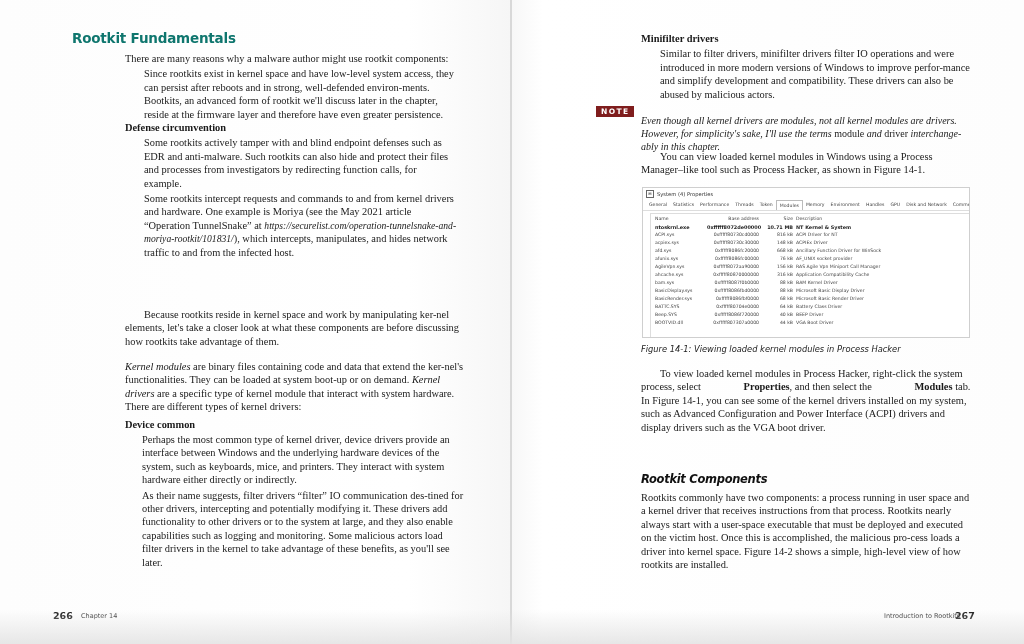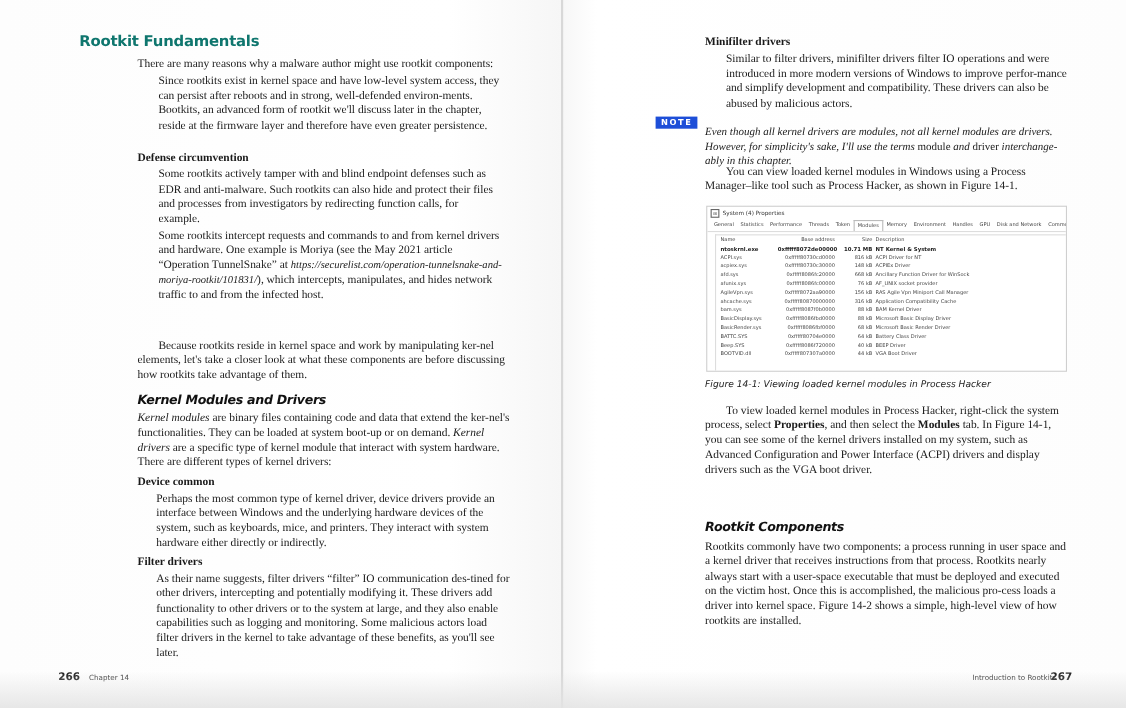--- a/index.html
+++ b/index.html
@@ -19,27 +19,27 @@
   .chap-title { position: absolute; left: 72px; top: 30px; font-family: "DejaVu Sans", sans-serif;
     font-weight: bold; font-size: 13.5px; letter-spacing: -0.2px; color: #0f766e; }
   .sec-title { font-family: "DejaVu Sans", sans-serif; font-weight: bold; font-style: italic;
     font-size: 11.5px; color: #111; letter-spacing: -0.3px; }
 
   .p { font-size: 10.4px; line-height: 13.4px; margin: 0; }
   .term { font-weight: bold; font-size: 10.4px; line-height: 13.4px; margin: 0; }
   .ind { padding-left: 19px; }
   .indent1 { text-indent: 19px; }
   em, .it { font-style: italic; }
-  b { font-weight: bold; }
+  b { font-weight: bold; margin-left: 40px; }
 
   .block { position: absolute; }
   .left-col { left: 125px; width: 332px; }
   .right-col { left: 641px; width: 330px; }
 
-  .note-badge { position: absolute; left: 596px; top: 106px; background: #1d4ed8; color: #fff;
+  .note-badge { position: absolute; left: 596px; top: 106px; background: #7f1d1d; color: #fff;
     font-family: "DejaVu Sans", sans-serif; font-weight: bold; font-size: 7.5px; letter-spacing: 1.4px;
     padding: 1px 4px 1px 5px; }
   .note-text { position: absolute; left: 641px; top: 104px; width: 330px; font-style: italic;
     font-size: 10px; line-height: 13.2px; }
   .note-text .roman { font-style: normal; }
 
   .footer-num { position: absolute; top: 610px; font-family: "DejaVu Sans", sans-serif; font-weight: bold; font-size: 9.5px; }
   .footer-txt { position: absolute; top: 612px; font-family: "DejaVu Sans", sans-serif; font-size: 6.5px; color: #333; }
 
   
@@ -67,38 +67,36 @@
 <div class="page right"></div>
 <div class="spine"></div>
 
 <div class="chap-title">Rootkit Fundamentals</div>
 
 <div class="block left-col" style="top:52px;">
   <p class="p">There are many reasons why a malware author might use rootkit components:</p>
 
   <p class="p ind" style="margin-top:2px;">Since rootkits exist in kernel space and have low-level system access, they can persist after reboots and in strong, well-defended environ-ments. Bootkits, an advanced form of rootkit we'll discuss later in the chapter, reside at the firmware layer and therefore have even greater persistence.</p>
 
-  <p class="term" style="margin-top:16px;">Defense circumvention</p>
+  <p class="term" style="margin-top:0;">Defense circumvention</p>
   <p class="p ind" style="margin-top:2px;">Some rootkits actively tamper with and blind endpoint defenses such as EDR and anti-malware. Such rootkits can also hide and protect their files and processes from investigators by redirecting function calls, for example.</p>
 
   <p class="p ind" style="margin-top:2px;"><span>Some rootkits intercept requests and commands to and from kernel drivers and hardware. One example is Moriya (see the May 2021 article “Operation TunnelSnake” at </span><span class="it" style="font-size:9.6px;">https://securelist.com/operation-tunnelsnake-and-moriya-rootkit/101831/</span><span>), which intercepts, manipulates, and hides network traffic to and from the infected host.</span></p>
 </div>
 
 <div class="block" style="left:125px; top:308px; width:340px;">
   <p class="p indent1">Because rootkits reside in kernel space and work by manipulating ker-nel elements, let's take a closer look at what these components are before discussing how rootkits take advantage of them.</p>
 </div>
 
 <div class="block" style="left:125px; top:356px; width:340px;">
-  <div class="sec-title">Kernel Modules and Drivers</div>
   <p class="p" style="margin-top:4px;"><span class="it">Kernel modules</span><span> are binary files containing code and data that extend the ker-nel's functionalities. They can be loaded at system boot-up or on demand. </span><span class="it">Kernel drivers</span><span> are a specific type of kernel module that interact with system hardware. There are different types of kernel drivers:</span></p>
 
   <p class="term" style="margin-top:4px;">Device common</p>
   <p class="p" style="margin-top:2px; padding-left:17px; width:323px;">Perhaps the most common type of kernel driver, device drivers provide an interface between Windows and the underlying hardware devices of the system, such as keyboards, mice, and printers. They interact with system hardware either directly or indirectly.</p>
 
-  <p class="term" style="margin-top:4px;">Filter drivers</p>
   <p class="p" style="margin-top:2px; padding-left:17px; width:323px;">As their name suggests, filter drivers “filter” IO communication des-tined for other drivers, intercepting and potentially modifying it. These drivers add functionality to other drivers or to the system at large, and they also enable capabilities such as logging and monitoring. Some malicious actors load filter drivers in the kernel to take advantage of these benefits, as you'll see later.</p>
 </div>
 
 <div class="footer-num" style="left:53px;">266</div>
 <div class="footer-txt" style="left:81px;">Chapter 14</div>
 
 <div class="block right-col" style="top:32px;">
   <p class="term">Minifilter drivers</p>
   <p class="p ind" style="margin-top:2px;">Similar to filter drivers, minifilter drivers filter IO operations and were introduced in more modern versions of Windows to improve perfor-mance and simplify development and compatibility. These drivers can also be abused by malicious actors.</p>
 </div>

